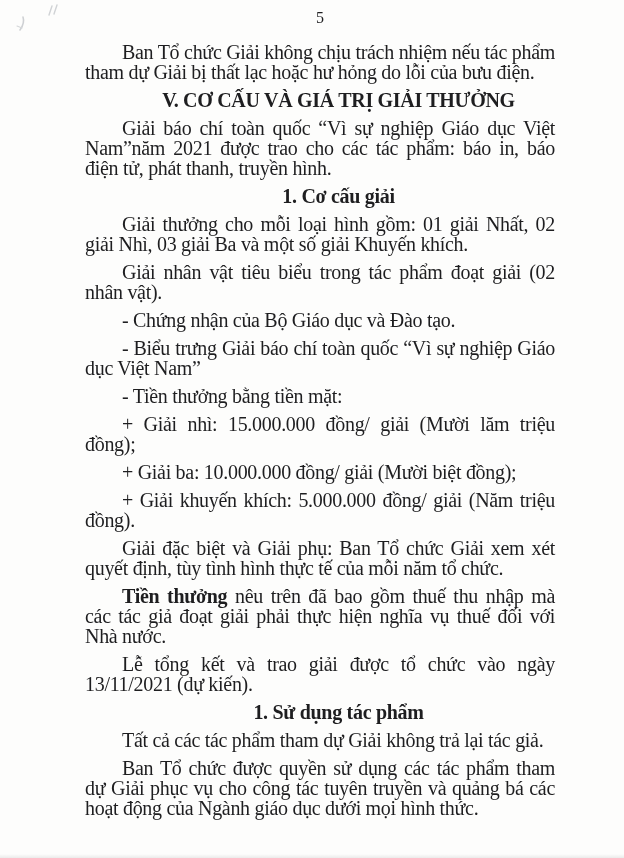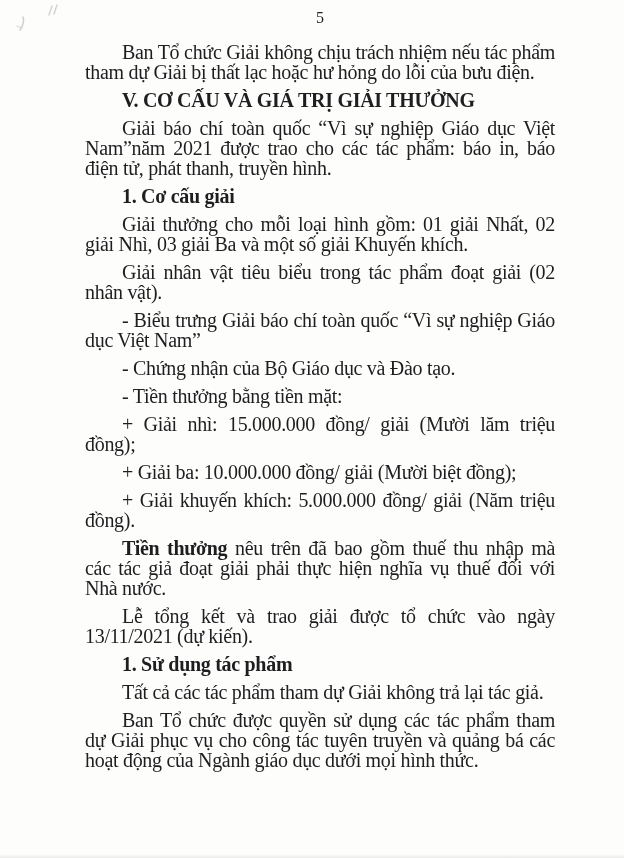--- a/index.html
+++ b/index.html
@@ -37,21 +37,21 @@
   .p {
     margin: 0 0 8px 0;
     font-size: 20px;
     line-height: 20px;
     letter-spacing: -0.3px;
     text-align: justify;
     text-indent: 37px;
   }
   .h {
     font-weight: bold;
-    text-align: left;
+    text-align: center;
   }
   .doc-link {
     color: inherit;
     text-decoration: underline;
     cursor: pointer;
   }
   .scan-edge {
     position: absolute;
     left: 0;
     right: 0;
@@ -81,28 +81,29 @@
 
     <p class="p">Giải báo chí toàn quốc “Vì sự nghiệp Giáo dục Việt Nam”năm 2021 được trao cho các tác phẩm: báo in, báo điện tử, phát thanh, truyền hình.</p>
 
     <p class="p h">1. Cơ cấu giải</p>
 
     <p class="p">Giải thưởng cho mỗi loại hình gồm: 01 giải Nhất, 02 giải Nhì, 03 giải Ba và một số giải Khuyến khích.</p>
 
     <p class="p">Giải nhân vật tiêu biểu trong tác phẩm đoạt giải (02 nhân vật).</p>
 
 
+    <p class="p">- Chứng nhận của Bộ Giáo dục và Đào tạo.</p>
     <p class="p">- Biểu trưng Giải báo chí toàn quốc “Vì sự nghiệp Giáo dục Việt Nam”</p>
-    <p class="p">- Chứng nhận của Bộ Giáo dục và Đào tạo.</p>
     <p class="p">- Tiền thưởng bằng tiền mặt:</p>
     <p class="p">+ Giải nhì: 15.000.000 đồng/ giải (Mười lăm triệu đồng);</p>
     <p class="p">+ Giải ba: 10.000.000 đồng/ giải (Mười biệt đồng);</p>
     <p class="p">+ Giải khuyến khích: 5.000.000 đồng/ giải (Năm triệu đồng).</p>
 
 
+    <p class="p">Giải đặc biệt và Giải phụ: Ban Tổ chức Giải xem xét quyết định, tùy tình hình thực tế của mỗi năm tổ chức.</p>
 
     <p class="p"><strong>Tiền thưởng</strong><span> nêu trên đã bao gồm thuế thu nhập mà các tác giả đoạt giải phải thực hiện nghĩa vụ thuế đối với Nhà nước.</span></p>
 
 
     <p class="p">Lễ tổng kết và trao giải được tổ chức vào ngày 13/11/2021 (dự kiến).</p>
 
     <p class="p h">1. Sử dụng tác phẩm</p>
 
     <p class="p">Tất cả các tác phẩm tham dự Giải không trả lại tác giả.</p>
 

